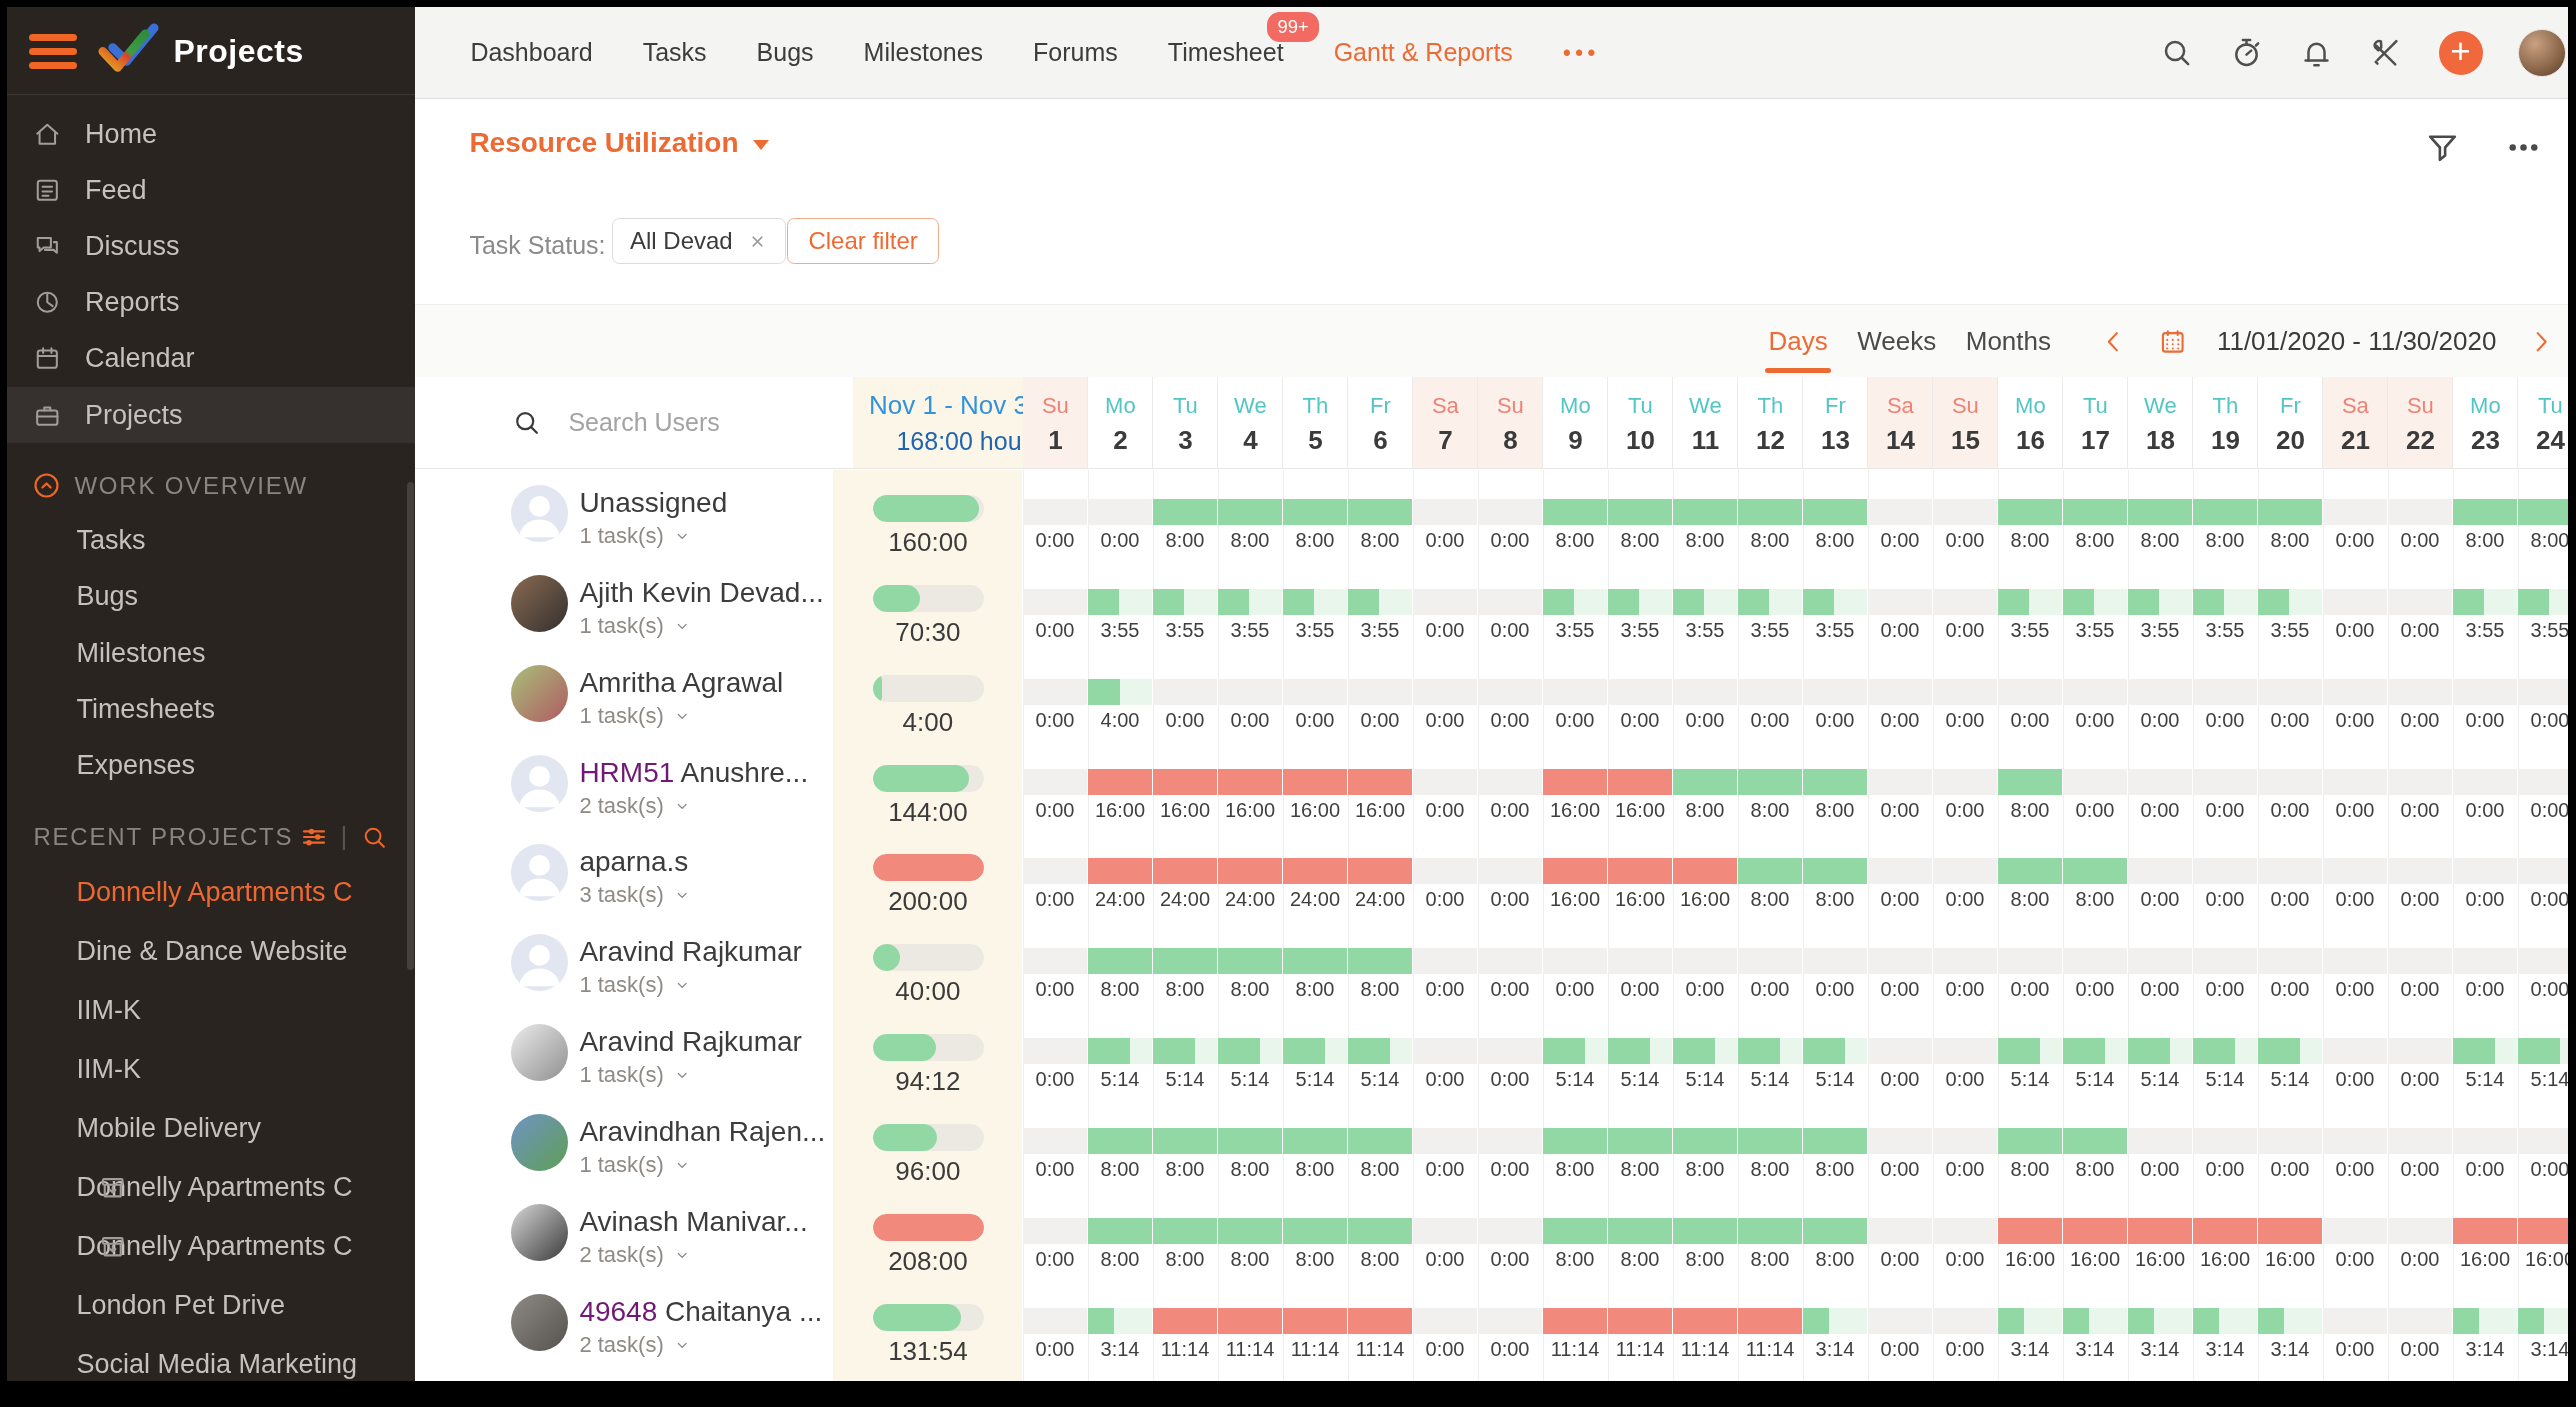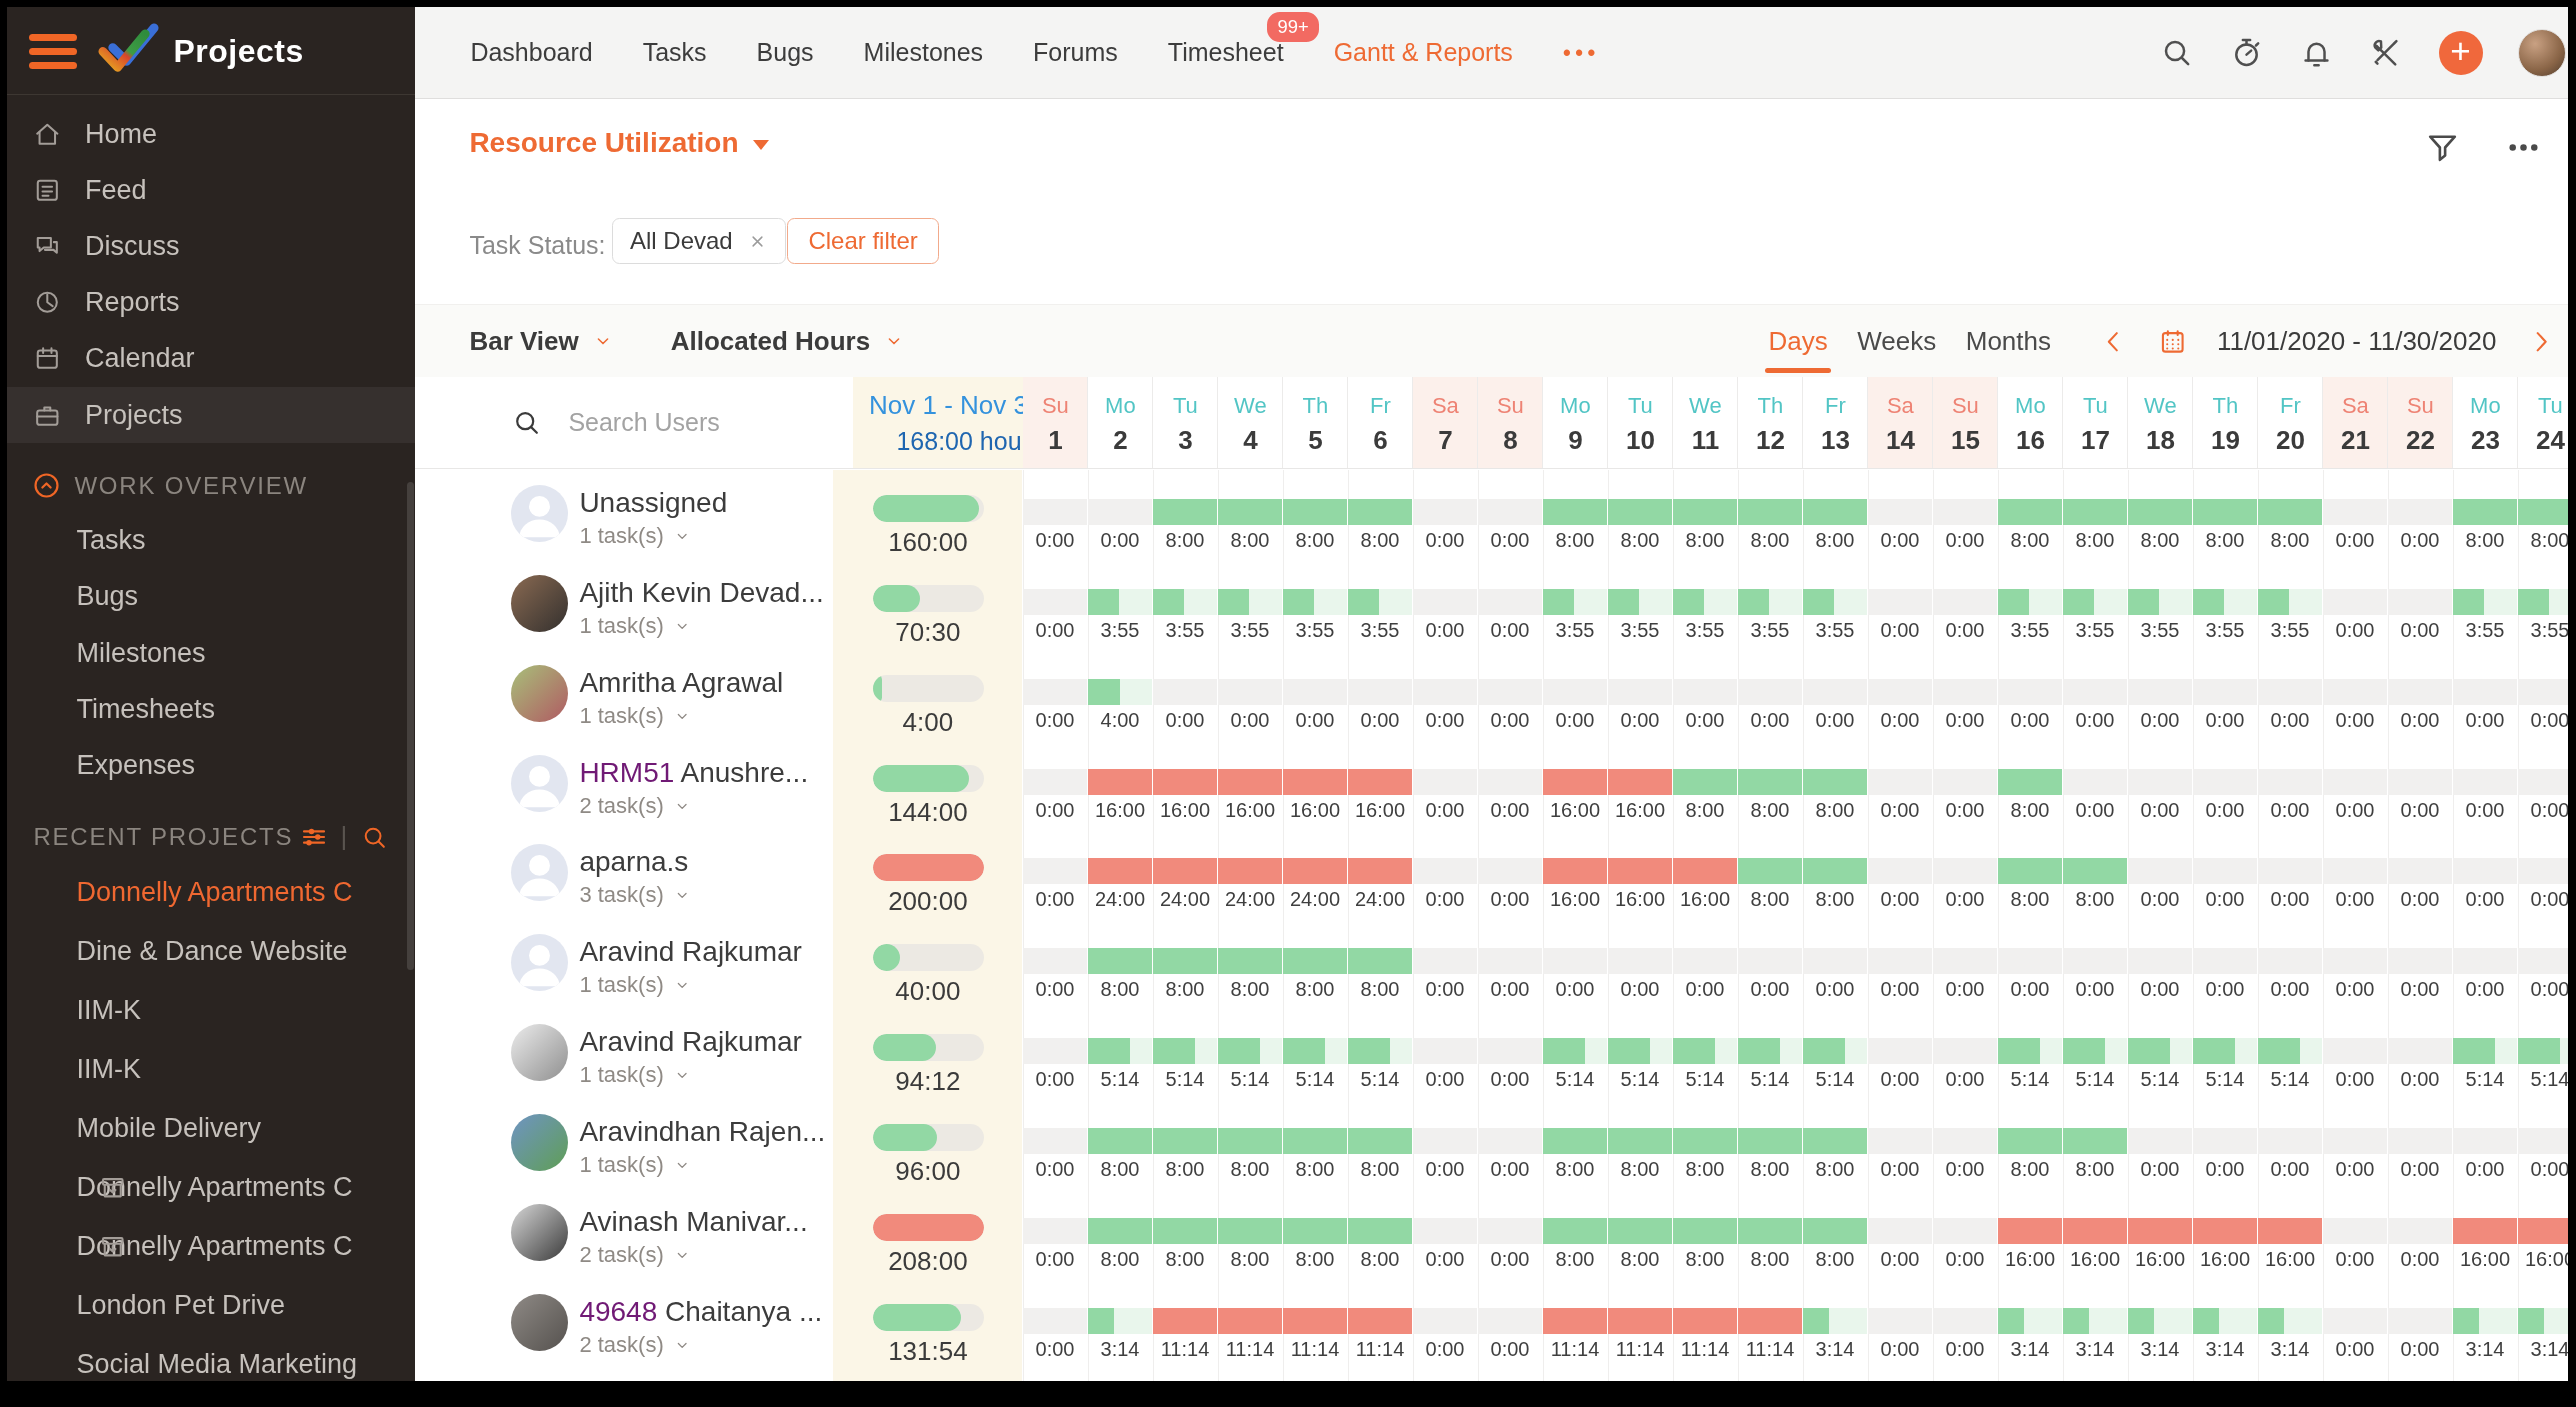--- a/index.html
+++ b/index.html
@@ -347,38 +347,20 @@
         <b>All Devad</b>
         <span class="icn" id="chip-x">
             <svg viewBox="0 0 24 24">
               <path d="M7 7l10 10M17 7 7 17"></path>
             </svg>
           </span>
       </div>
       <div class="clear-btn">Clear filter</div>
 
       <div class="toolbar">
-        <div class="tb-left">
-          <div class="tb-drop">
-            <span>Bar View</span>
-            <span class="icn" id="vchev">
-                <svg viewBox="0 0 24 24">
-                  <path d="M7 9.8 12 14.8 17 9.8"></path>
-                </svg>
-              </span>
-          </div>
-          <div class="tb-drop">
-            <span>Allocated Hours</span>
-            <span class="icn" id="mchev">
-                <svg viewBox="0 0 24 24">
-                  <path d="M7 9.8 12 14.8 17 9.8"></path>
-                </svg>
-              </span>
-          </div>
-        </div>
         <div class="tb-right" id="tb-right">
             <span class="scale active">Days</span>
             <span class="scale">Weeks</span>
             <span class="scale">Months</span>
             <span class="icn nav-chev" style="margin-left: 18.4px;">
               <svg viewBox="0 0 24 24">
                 <path d="M14.5 5 8 12l6.5 7"></path>
               </svg>
             </span>
             <span class="icn ">

